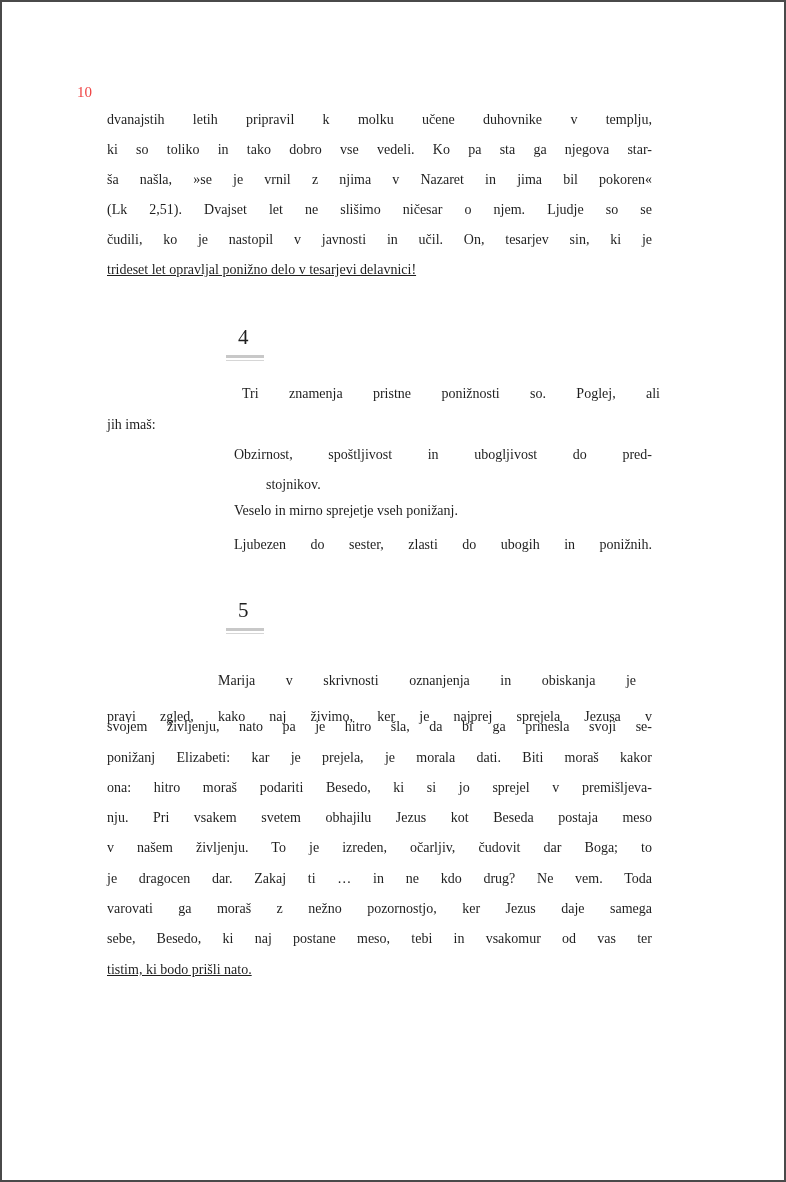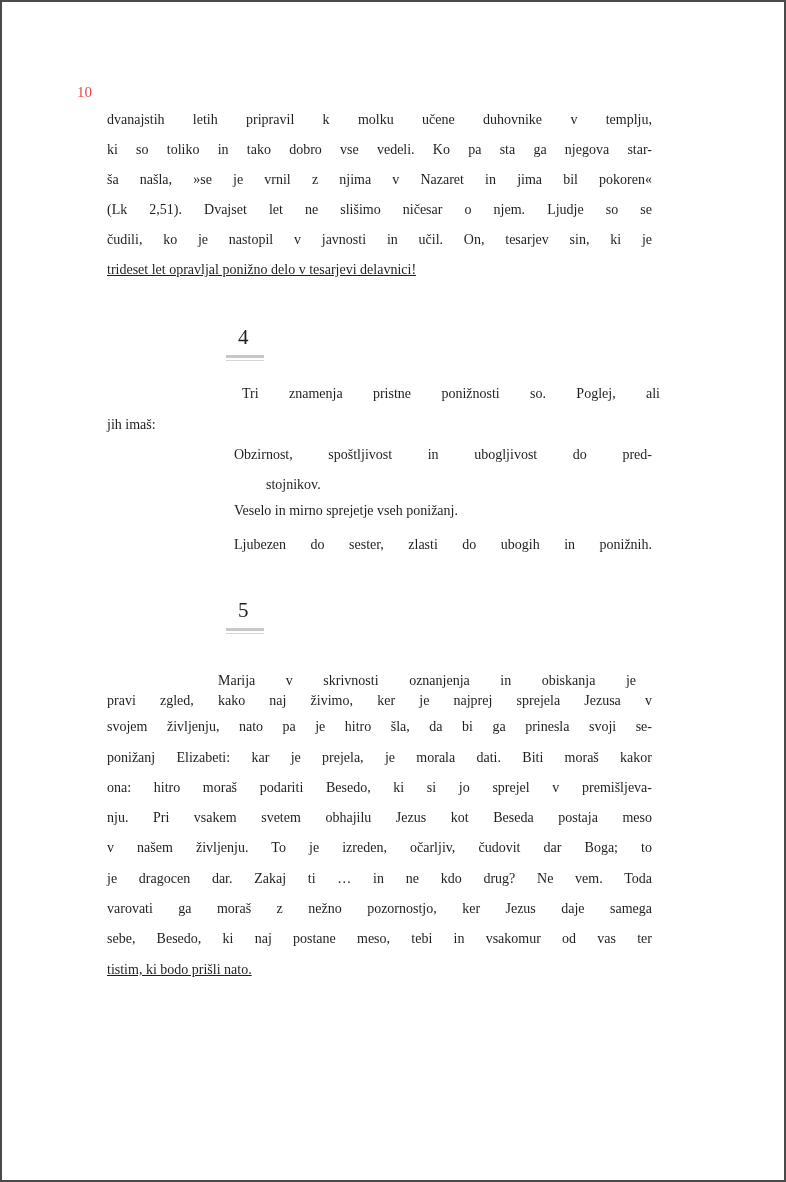--- a/index.html
+++ b/index.html
@@ -73,21 +73,21 @@
     </div>
   </div>
 
   <div>
     <div class="section-number" style="top:595px">5</div>
     <div class="divider" style="top:626px">
       <div class="thick"></div>
       <div class="thin"></div>
     </div>
     <div class="line" style="top:650px; left:216px; width:418px; text-align:justify; text-align-last:justify;margin-top:14px;">Marija v skrivnosti oznanjenja in obiskanja je</div>
-    <div class="line justify" style="top:684px">pravi zgled, kako naj živimo, ker je najprej sprejela Jezusa v</div>
+    <div class="line justify" style="top:700px">pravi zgled, kako naj živimo, ker je najprej sprejela Jezusa v</div>
     <div class="line justify" style="top:710px">svojem življenju, nato pa je hitro šla, da bi ga prinesla svoji se-</div>
     <div class="line justify" style="top:741px">ponižanj Elizabeti: kar je prejela, je morala dati. Biti moraš kakor</div>
     <div class="line justify" style="top:771px">ona: hitro moraš podariti Besedo, ki si jo sprejel v premišljeva-</div>
     <div class="line justify" style="top:801px">nju. Pri vsakem svetem obhajilu Jezus kot Beseda postaja meso</div>
     <div class="line justify" style="top:831px">v našem življenju. To je izreden, očarljiv, čudovit dar Boga; to</div>
     <div class="line justify" style="top:862px">je dragocen dar. Zakaj ti … in ne kdo drug? Ne vem. Toda</div>
     <div class="line justify" style="top:892px">varovati ga moraš z nežno pozornostjo, ker Jezus daje samega</div>
     <div class="line justify" style="top:922px">sebe, Besedo, ki naj postane meso, tebi in vsakomur od vas ter</div>
     <div class="line justify last" style="top:953px">tistim, ki bodo prišli nato.</div>
   </div>

